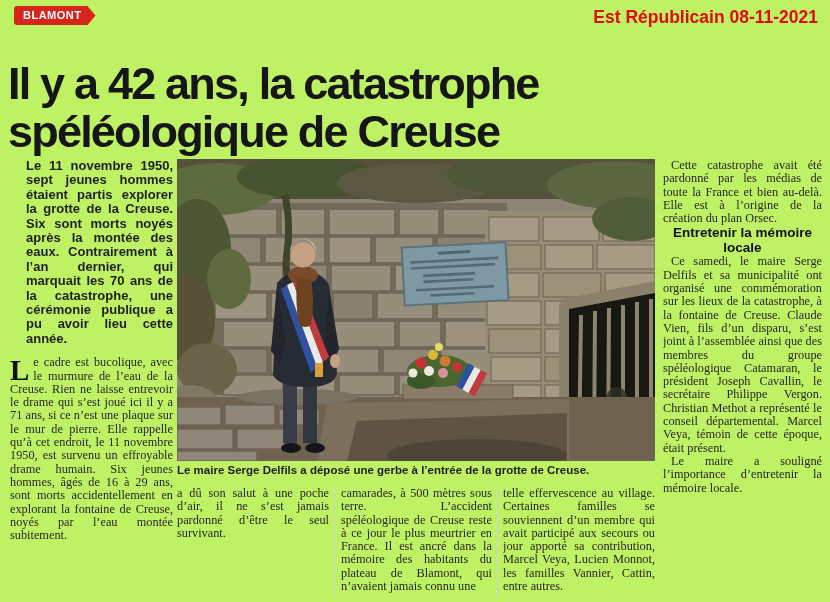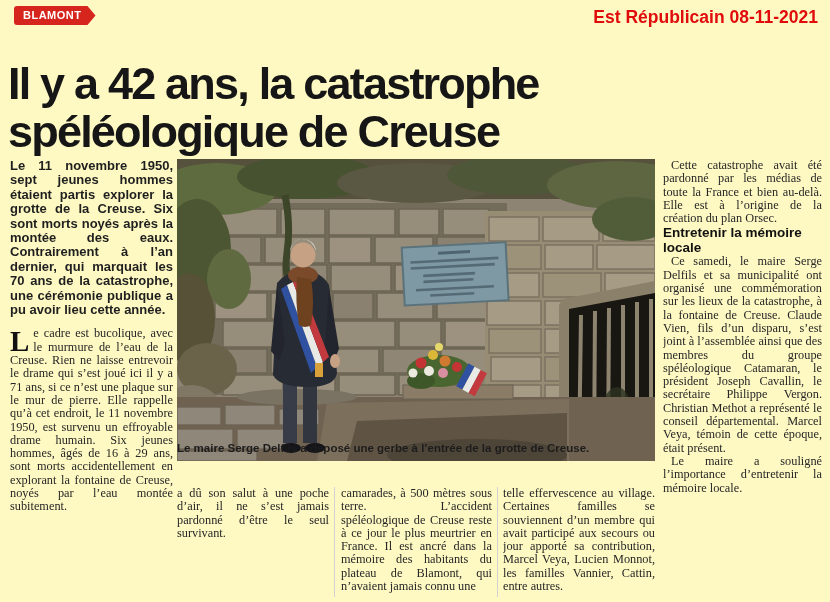--- a/index.html
+++ b/index.html
@@ -1,41 +1,41 @@
 <!DOCTYPE html>
 <html lang="fr"><head>
 <meta charset="utf-8">
 <style>
   html,body{margin:0;padding:0;background:#ffffff;}
-  .page{position:relative;width:830px;height:602px;background:#fef9c3;overflow:hidden;
+  .page{position:relative;width:830px;height:602px;background:#bef264;overflow:hidden;
         font-family:"Liberation Sans",sans-serif;color:#222;}
   .badge{position:absolute;left:14px;top:6px;background:#d6251c;color:#fff;
          font:bold 11px/1 "Liberation Sans",sans-serif;letter-spacing:.5px;
          padding:4px 14px 4px 9px;border-radius:3px 0 0 3px;
          clip-path:polygon(0 0,calc(100% - 8px) 0,100% 50%,calc(100% - 8px) 100%,0 100%);}
   .source{position:absolute;right:12px;top:8px;font:bold 17.5px/1.1 "Liberation Sans",sans-serif;
           color:#e00b0b;}
   .headline{position:absolute;left:8px;top:30px;width:712px;
             font:bold 45px/1.06 "Liberation Sans",sans-serif;letter-spacing:-1.8px;color:#161616;}
   .leftcol{position:absolute;left:10px;top:159px;width:163px;}
-  .lead{font:bold 13px/14.4px "Liberation Sans",sans-serif;color:#1f1f1f;text-align:justify;margin:0 0 10px 0;}
+  .lead{font:bold 13px/14.4px "Liberation Sans",sans-serif;color:#1f1f1f;text-align:justify;margin:0 0 10px 16px;}
   .serif{font-family:"Liberation Serif",serif;font-size:12.3px;line-height:13.3px;
          color:#262626;text-align:justify;}
   .serif p{margin:0;}
   .serif p.ind{text-indent:8px;}
   .dropcap{float:left;font:bold 29px/24px "Liberation Serif",serif;color:#111;padding:2px 4px 0 0;}
   .photo{position:absolute;left:177px;top:159px;width:478px;height:302px;overflow:hidden;background:#8d8474;}
-  .caption{position:absolute;left:177px;top:442px;width:478px;
+  .caption{position:absolute;left:177px;top:464px;width:478px;
            font:bold 11.5px/13px "Liberation Sans",sans-serif;color:#1c1c1c;}
   .bcol{position:absolute;top:487px;height:112px;overflow:hidden;}
   .bcol2{left:177px;width:152px;} .bcol3{left:341px;width:151px;} .bcol4{left:503px;width:152px;}
   .vrule{position:absolute;top:487px;height:110px;width:1px;background:#d2d2d2;}
   .vr1{left:334px;} .vr2{left:497px;}
   .rightcol{position:absolute;left:663px;top:159px;width:159px;height:440px;overflow:hidden;}
-  .subhead{font:bold 13.5px/15px "Liberation Sans",sans-serif;color:#111;margin:7px 0 3px 0;text-align:left;text-indent:0;}
+  .subhead{font:bold 13.5px/15px "Liberation Sans",sans-serif;color:#111;margin:7px 0 3px 0;text-align:center;text-indent:0;}
 </style>
 </head>
 <body>
 
 <div class="page">
 
   <div class="badge">BLAMONT</div>
   <div class="source">Est Républicain 08-11-2021</div>
   <h1 class="headline">Il y a 42 ans, la catastrophe spéléologique de Creuse</h1>
 

